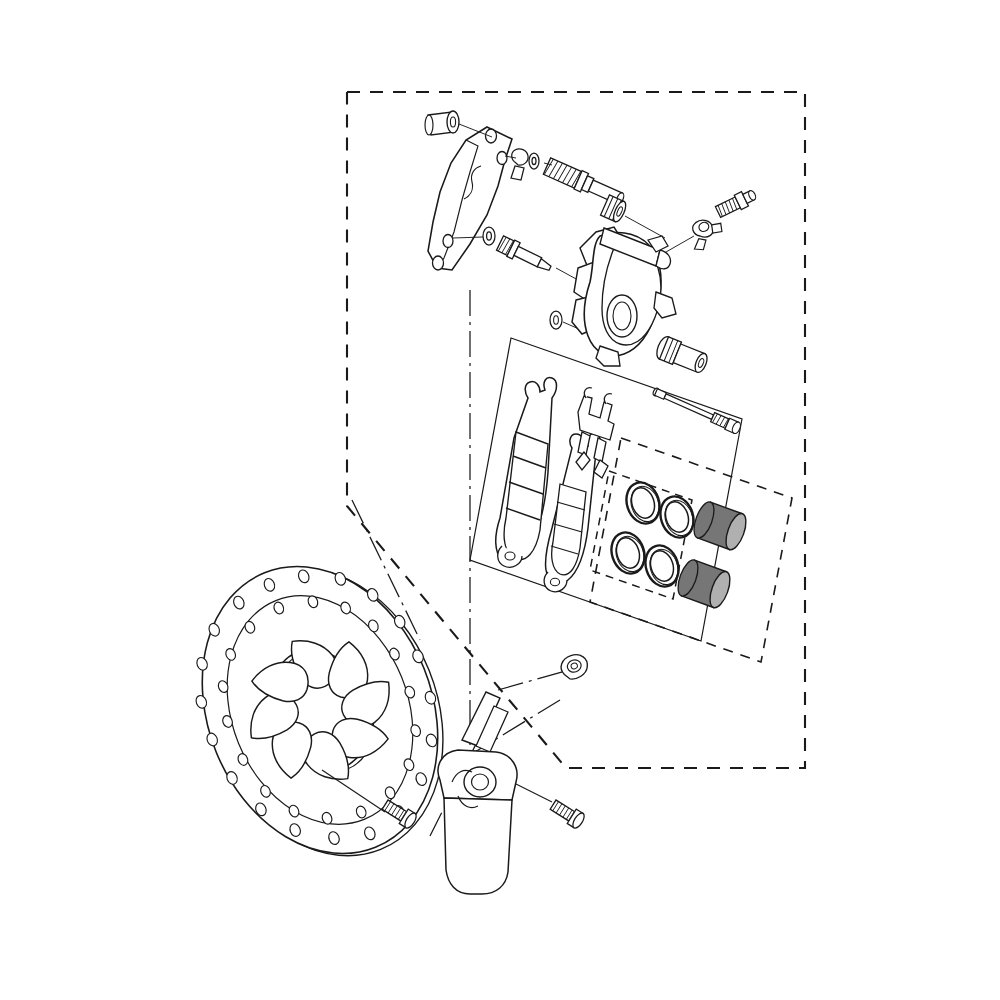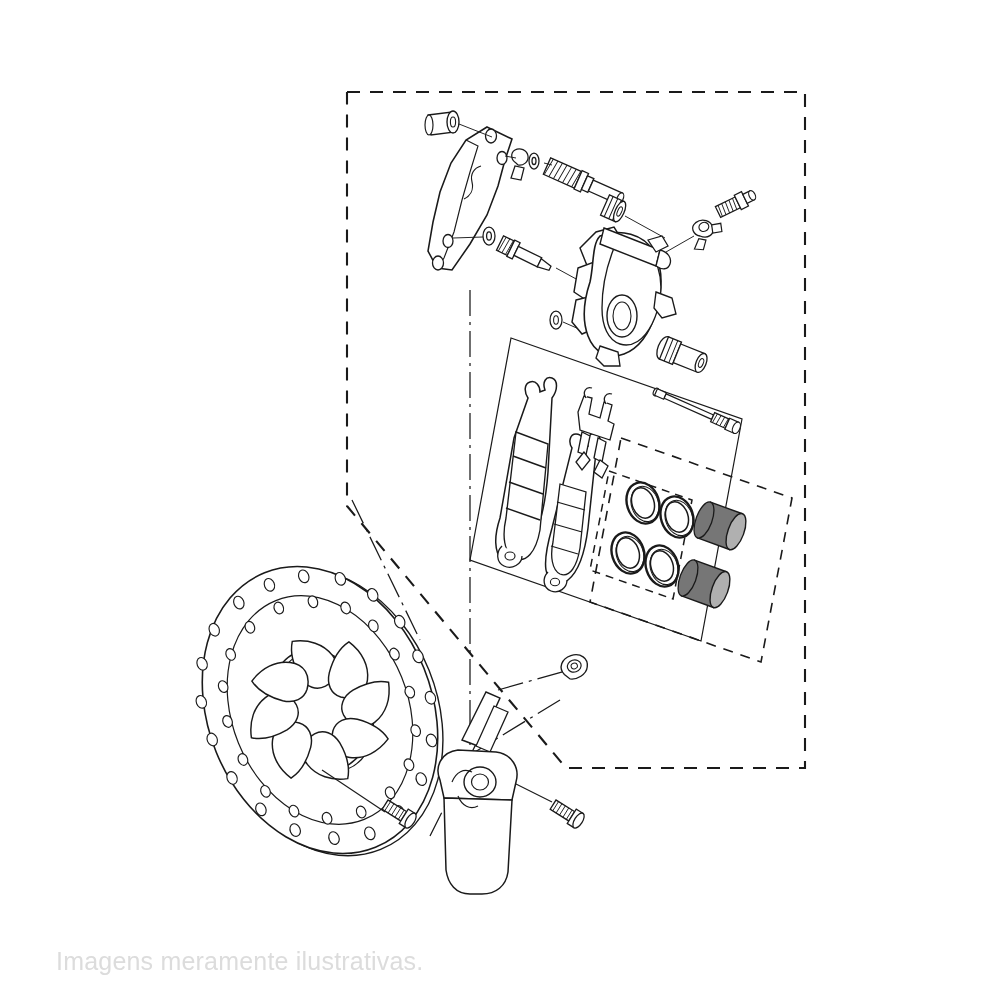--- a/index.html
+++ b/index.html
@@ -421,15 +421,14 @@
       <path d="M3,0 L3,11 M7,0 L7,11 M11,0 L11,11 M15,0 L15,11 M19,0 L19,11"></path>
     </g>
   </g>
 
   <g stroke="#1a1a1a" stroke-width="1.05" fill="none">
     <path d="M516,784 L552,802"></path>
   </g>
 
 </svg>
 
-<div class="watermark" style="color: rgb(220, 220, 220); font-size: 25px;">Imagens meramente ilustrativas.</div>
 
 </div>
 
 </body></html>

